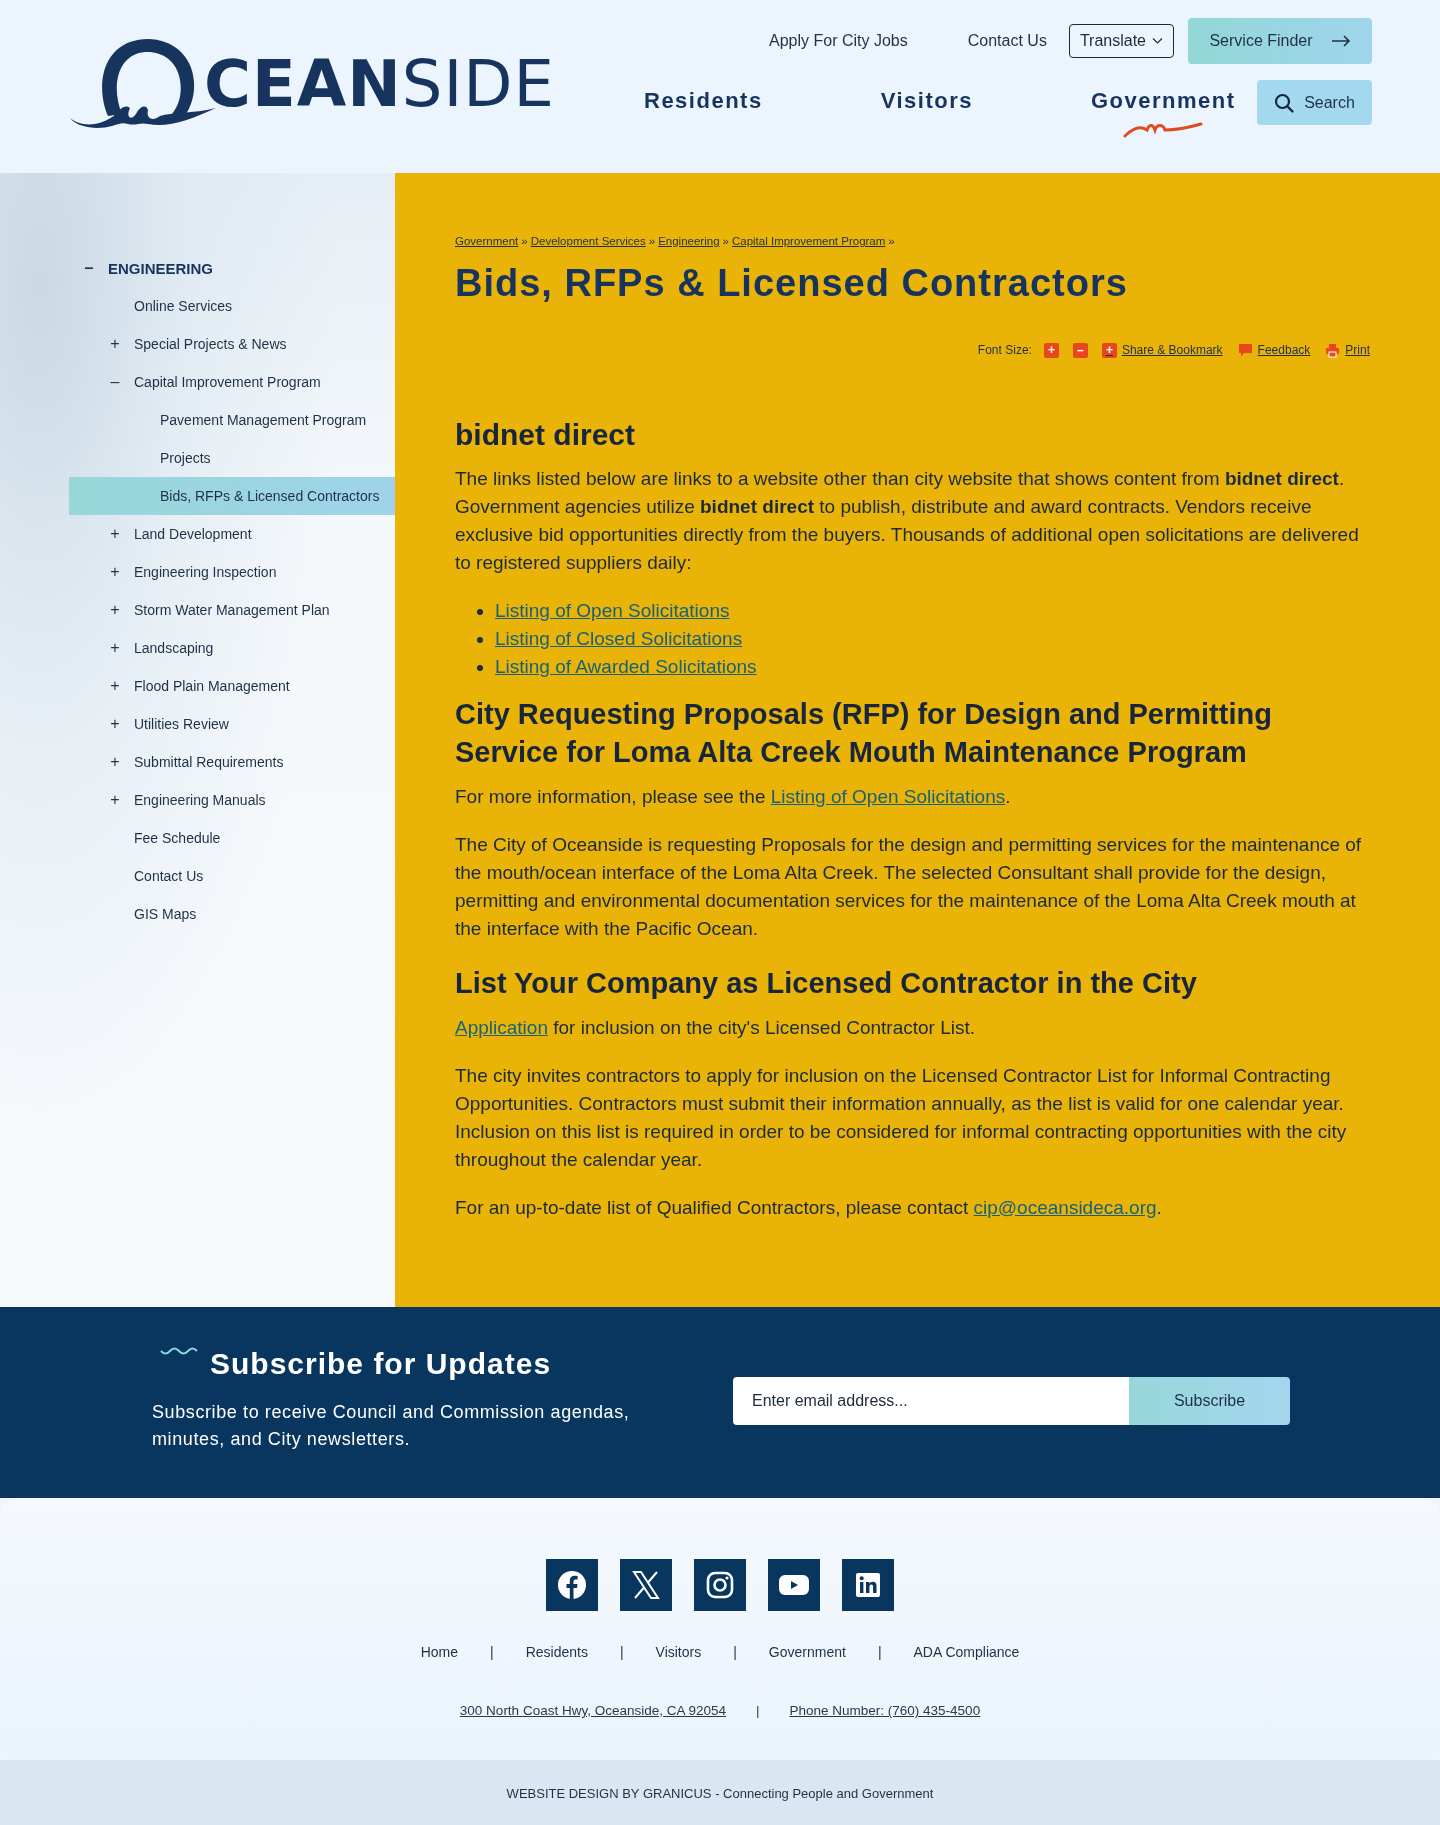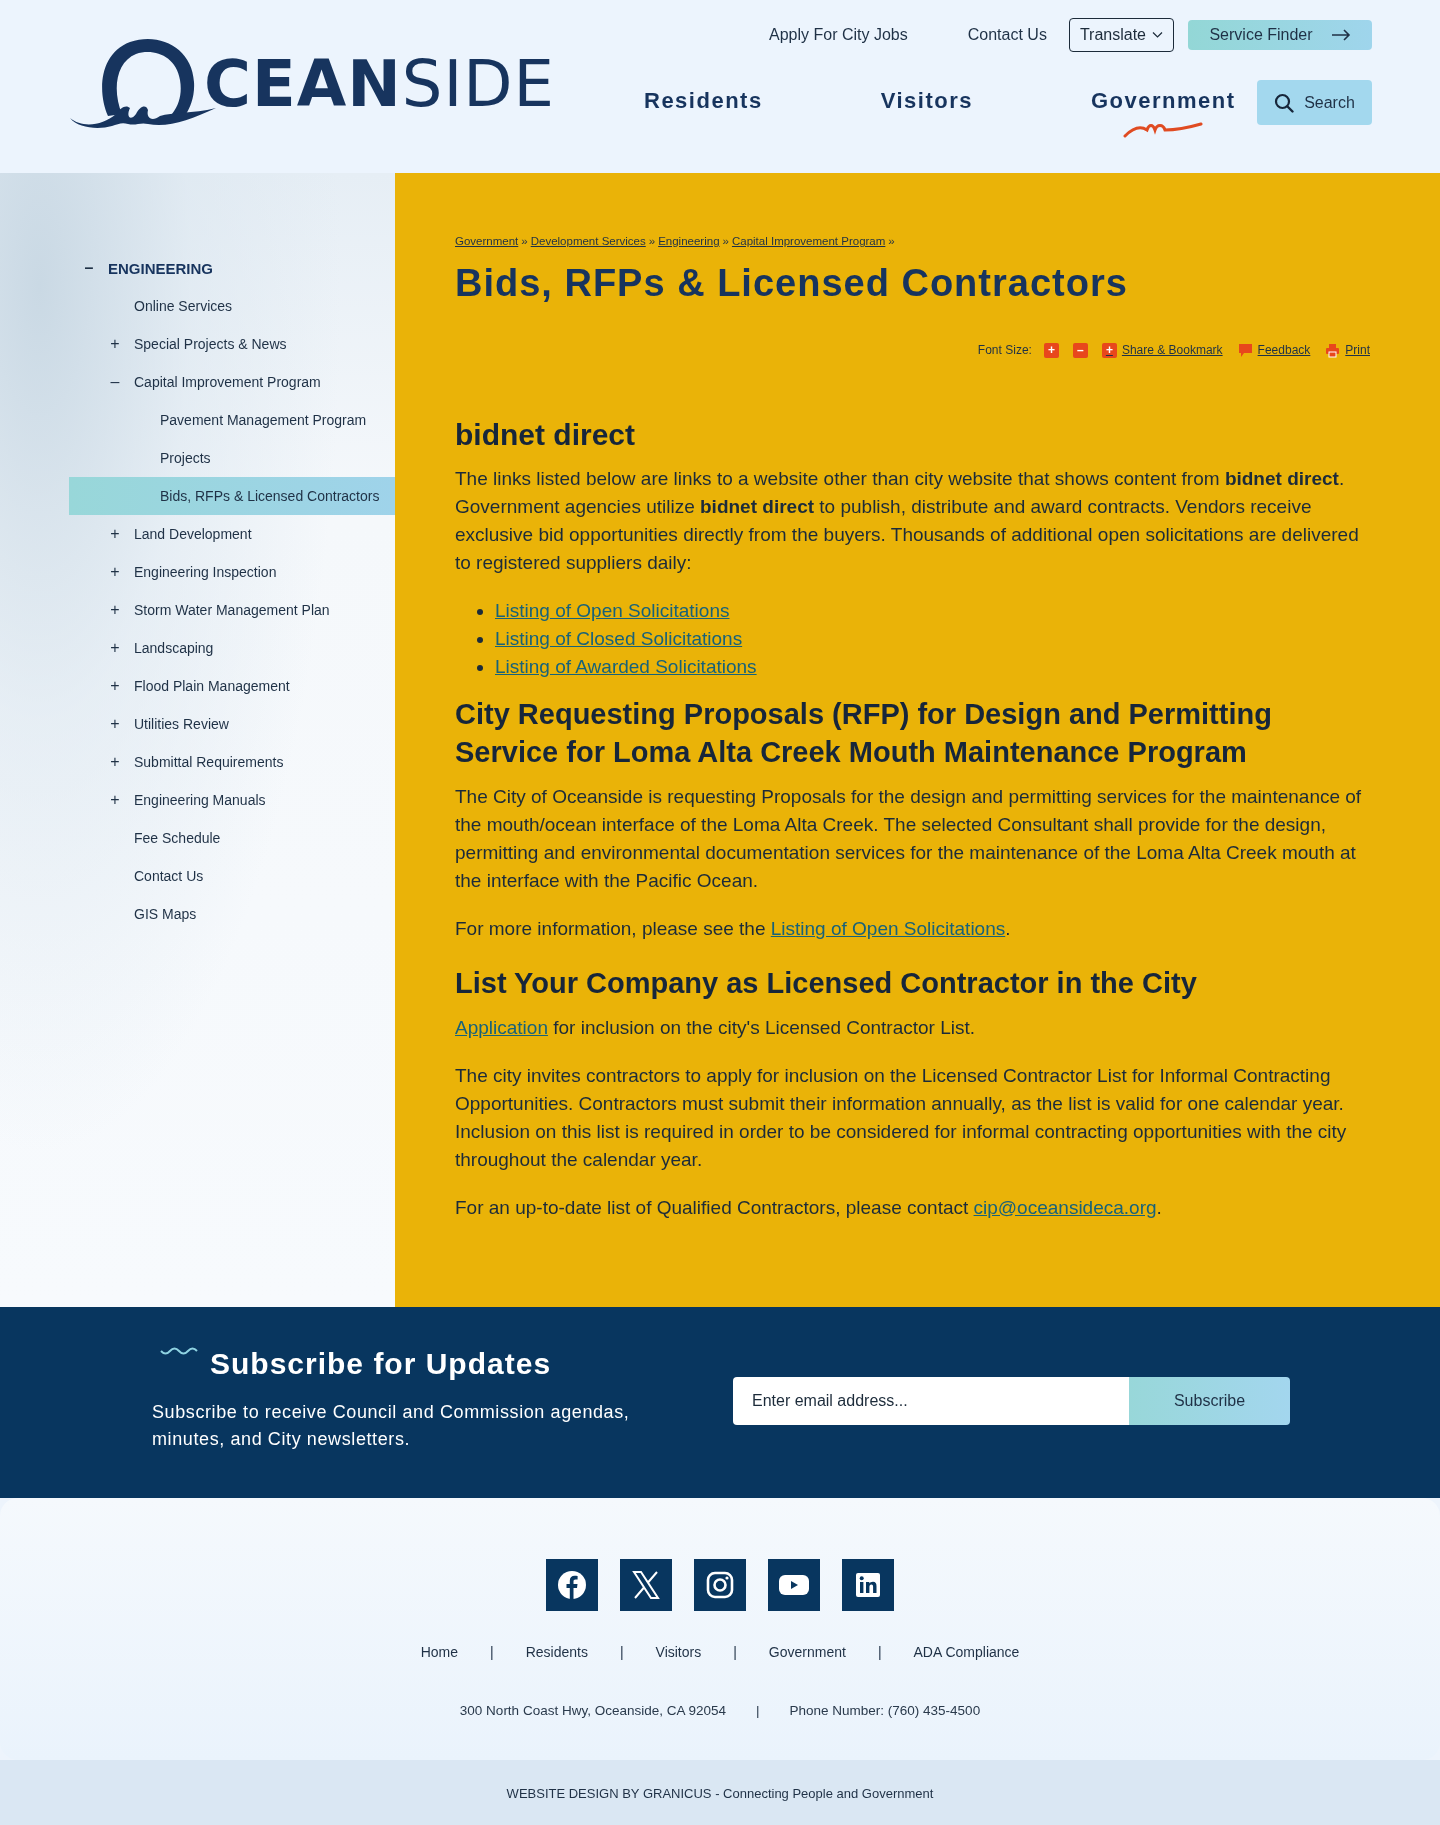--- a/index.html
+++ b/index.html
@@ -47,21 +47,21 @@
   .translate-btn {
     height: 34px; padding: 16px 10px;
     border: 1px solid #1c2b3a; border-radius: 4px;
     background: transparent;
     display: flex; align-items: center; gap: 6px;
     font-size: 16px; color: #1c2b3a;
     margin-right: 14px;
     font-family: inherit;
   }
   .service-btn {
-    height: 30px; width: 184px;
+    height: 46px; width: 184px;
     background: linear-gradient(90deg, #93d7d6, #9fd5ec);
     border: none; border-radius: 4px;
     display: flex; align-items: center; justify-content: center; gap: 18px;
     font-size: 16px; color: #1f3146; font-family: inherit;
   }
 
   .main-nav {
     position: absolute; top: 88px; left: 644px;
     display: flex; align-items: center;
   }
@@ -223,21 +223,21 @@
   .footer-nav {
     position: absolute; top: 146px; left: 0; right: 0;
     display: flex; justify-content: center; align-items: center;
     font-size: 14px; color: #1f3146;
   }
   .footer-nav a { text-decoration: none; }
   .footer-nav .pipe { margin: 0 32px; }
   .footer-contact {
     position: absolute; top: 205px; left: 0; right: 0;
     display: flex; justify-content: center; 
-    font-size: 13.5px; color: #2a3a4c;
+    font-size: 13.5px; color: #2a3a4c; text-decoration: underline;
   }
   .footer-contact .pipe { margin: 0 30px; }
   .credits {
     background: #dae7f3;
     height: 66px;
     display: flex; align-items: center; justify-content: center;
     font-size: 13px; color: #1f3146;
   }
 </style>
 </head>
@@ -431,22 +431,22 @@
       <p class="body"><span>The links listed below are links to a website other than city website that shows content from </span><strong>bidnet direct</strong><span>. Government agencies utilize </span><strong>bidnet direct</strong><span> to publish, distribute and award contracts. Vendors receive exclusive bid opportunities directly from the buyers. Thousands of additional open solicitations are delivered to registered suppliers daily:</span></p>
       <ul class="links">
         <li><a class="link">Listing of Open Solicitations</a></li>
         <li><a class="link">Listing of Closed Solicitations</a></li>
         <li><a class="link">Listing of Awarded Solicitations</a></li>
       </ul>
     </section>
 
     <section>
       <h2 class="section-h2 h-rfp">City Requesting Proposals (RFP) for Design and Permitting Service for Loma Alta Creek Mouth Maintenance Program</h2>
+      <p class="body"><span>For more information, please see the </span><a class="link">Listing of Open Solicitations</a><span>.</span></p>
       <p class="body">The City of Oceanside is requesting Proposals for the design and permitting services for the maintenance of the mouth/ocean interface of the Loma Alta Creek.  The selected Consultant shall provide for the design, permitting and environmental documentation services for the maintenance of the Loma Alta Creek mouth at the interface with the Pacific Ocean.</p>
-      <p class="body"><span>For more information, please see the </span><a class="link">Listing of Open Solicitations</a><span>.</span></p>
     </section>
 
     <section>
       <h2 class="section-h2 h-list">List Your Company as Licensed Contractor in the City</h2>
       <p class="body"><a class="link">Application</a><span> for inclusion on the city's Licensed Contractor List.</span></p>
       <p class="body">The city invites contractors to apply for inclusion on the Licensed Contractor List for Informal Contracting Opportunities. Contractors must submit their information annually, as the list is valid for one calendar year. Inclusion on this list is required in order to be considered for informal contracting opportunities with the city throughout the calendar year.</p>
       <p class="body"><span>For an up-to-date list of Qualified Contractors, please contact </span><a class="link">cip@oceansideca.org</a><span>.</span></p>
     </section>
   </main>
 </div>

